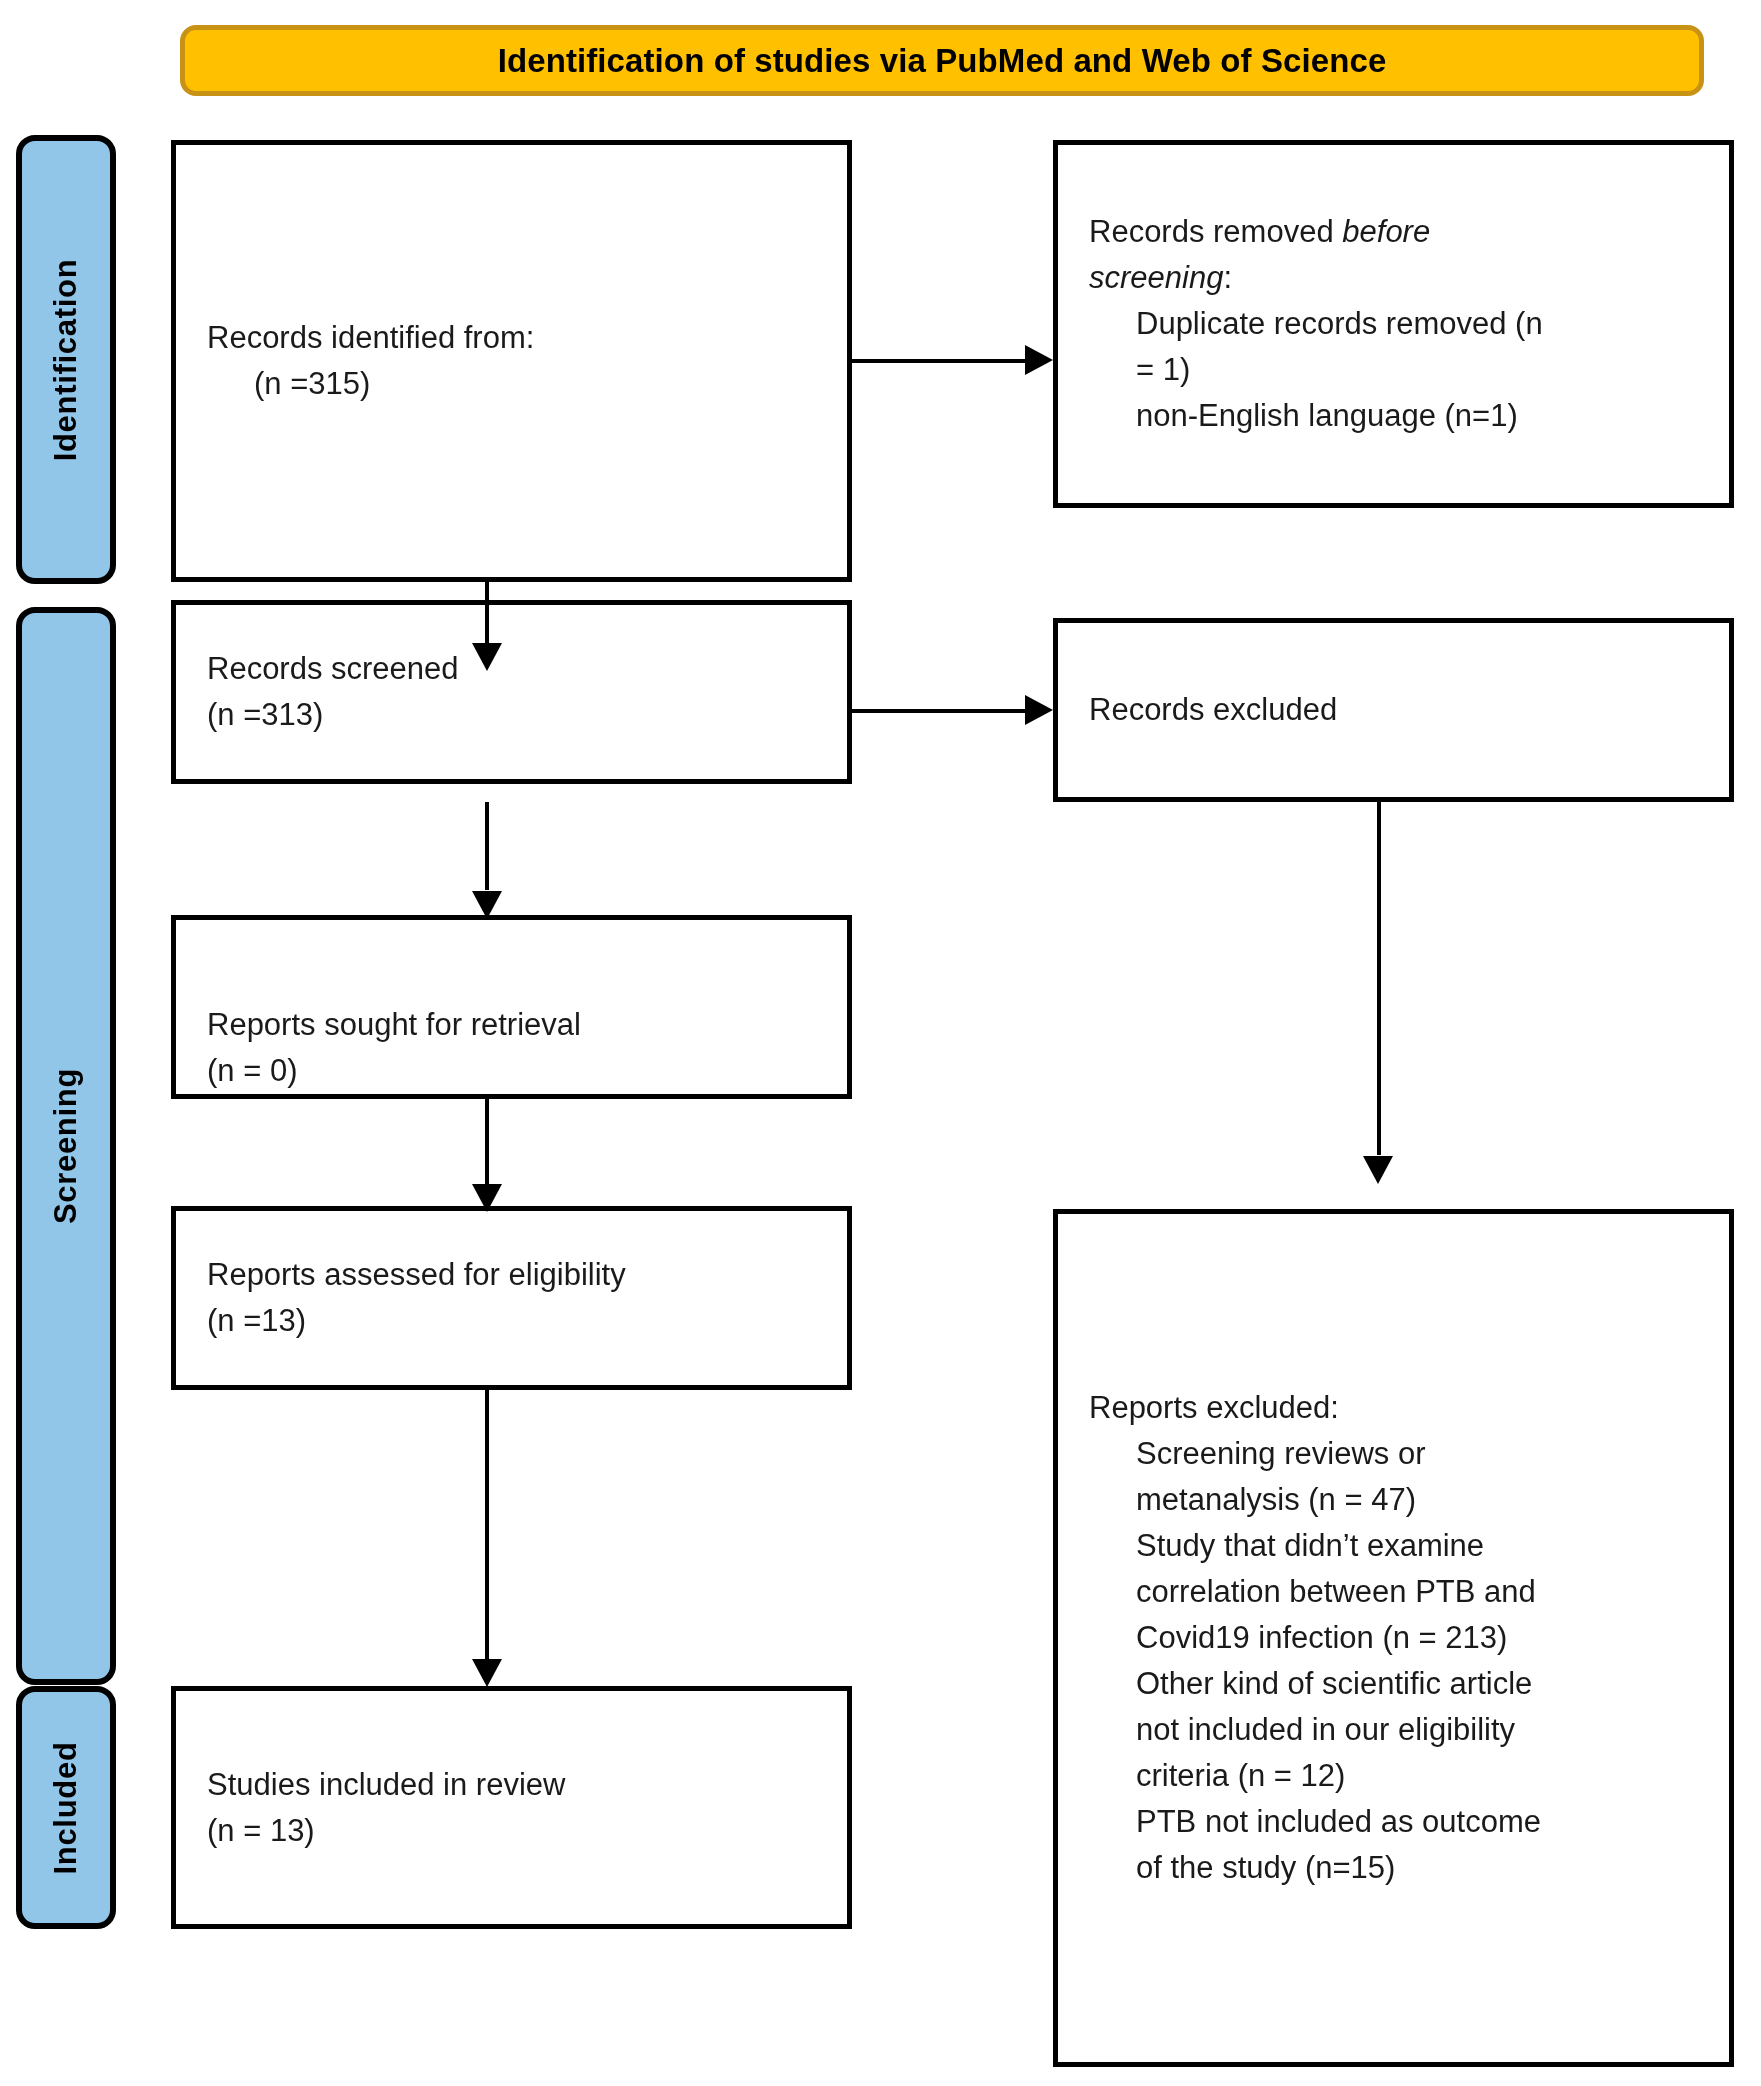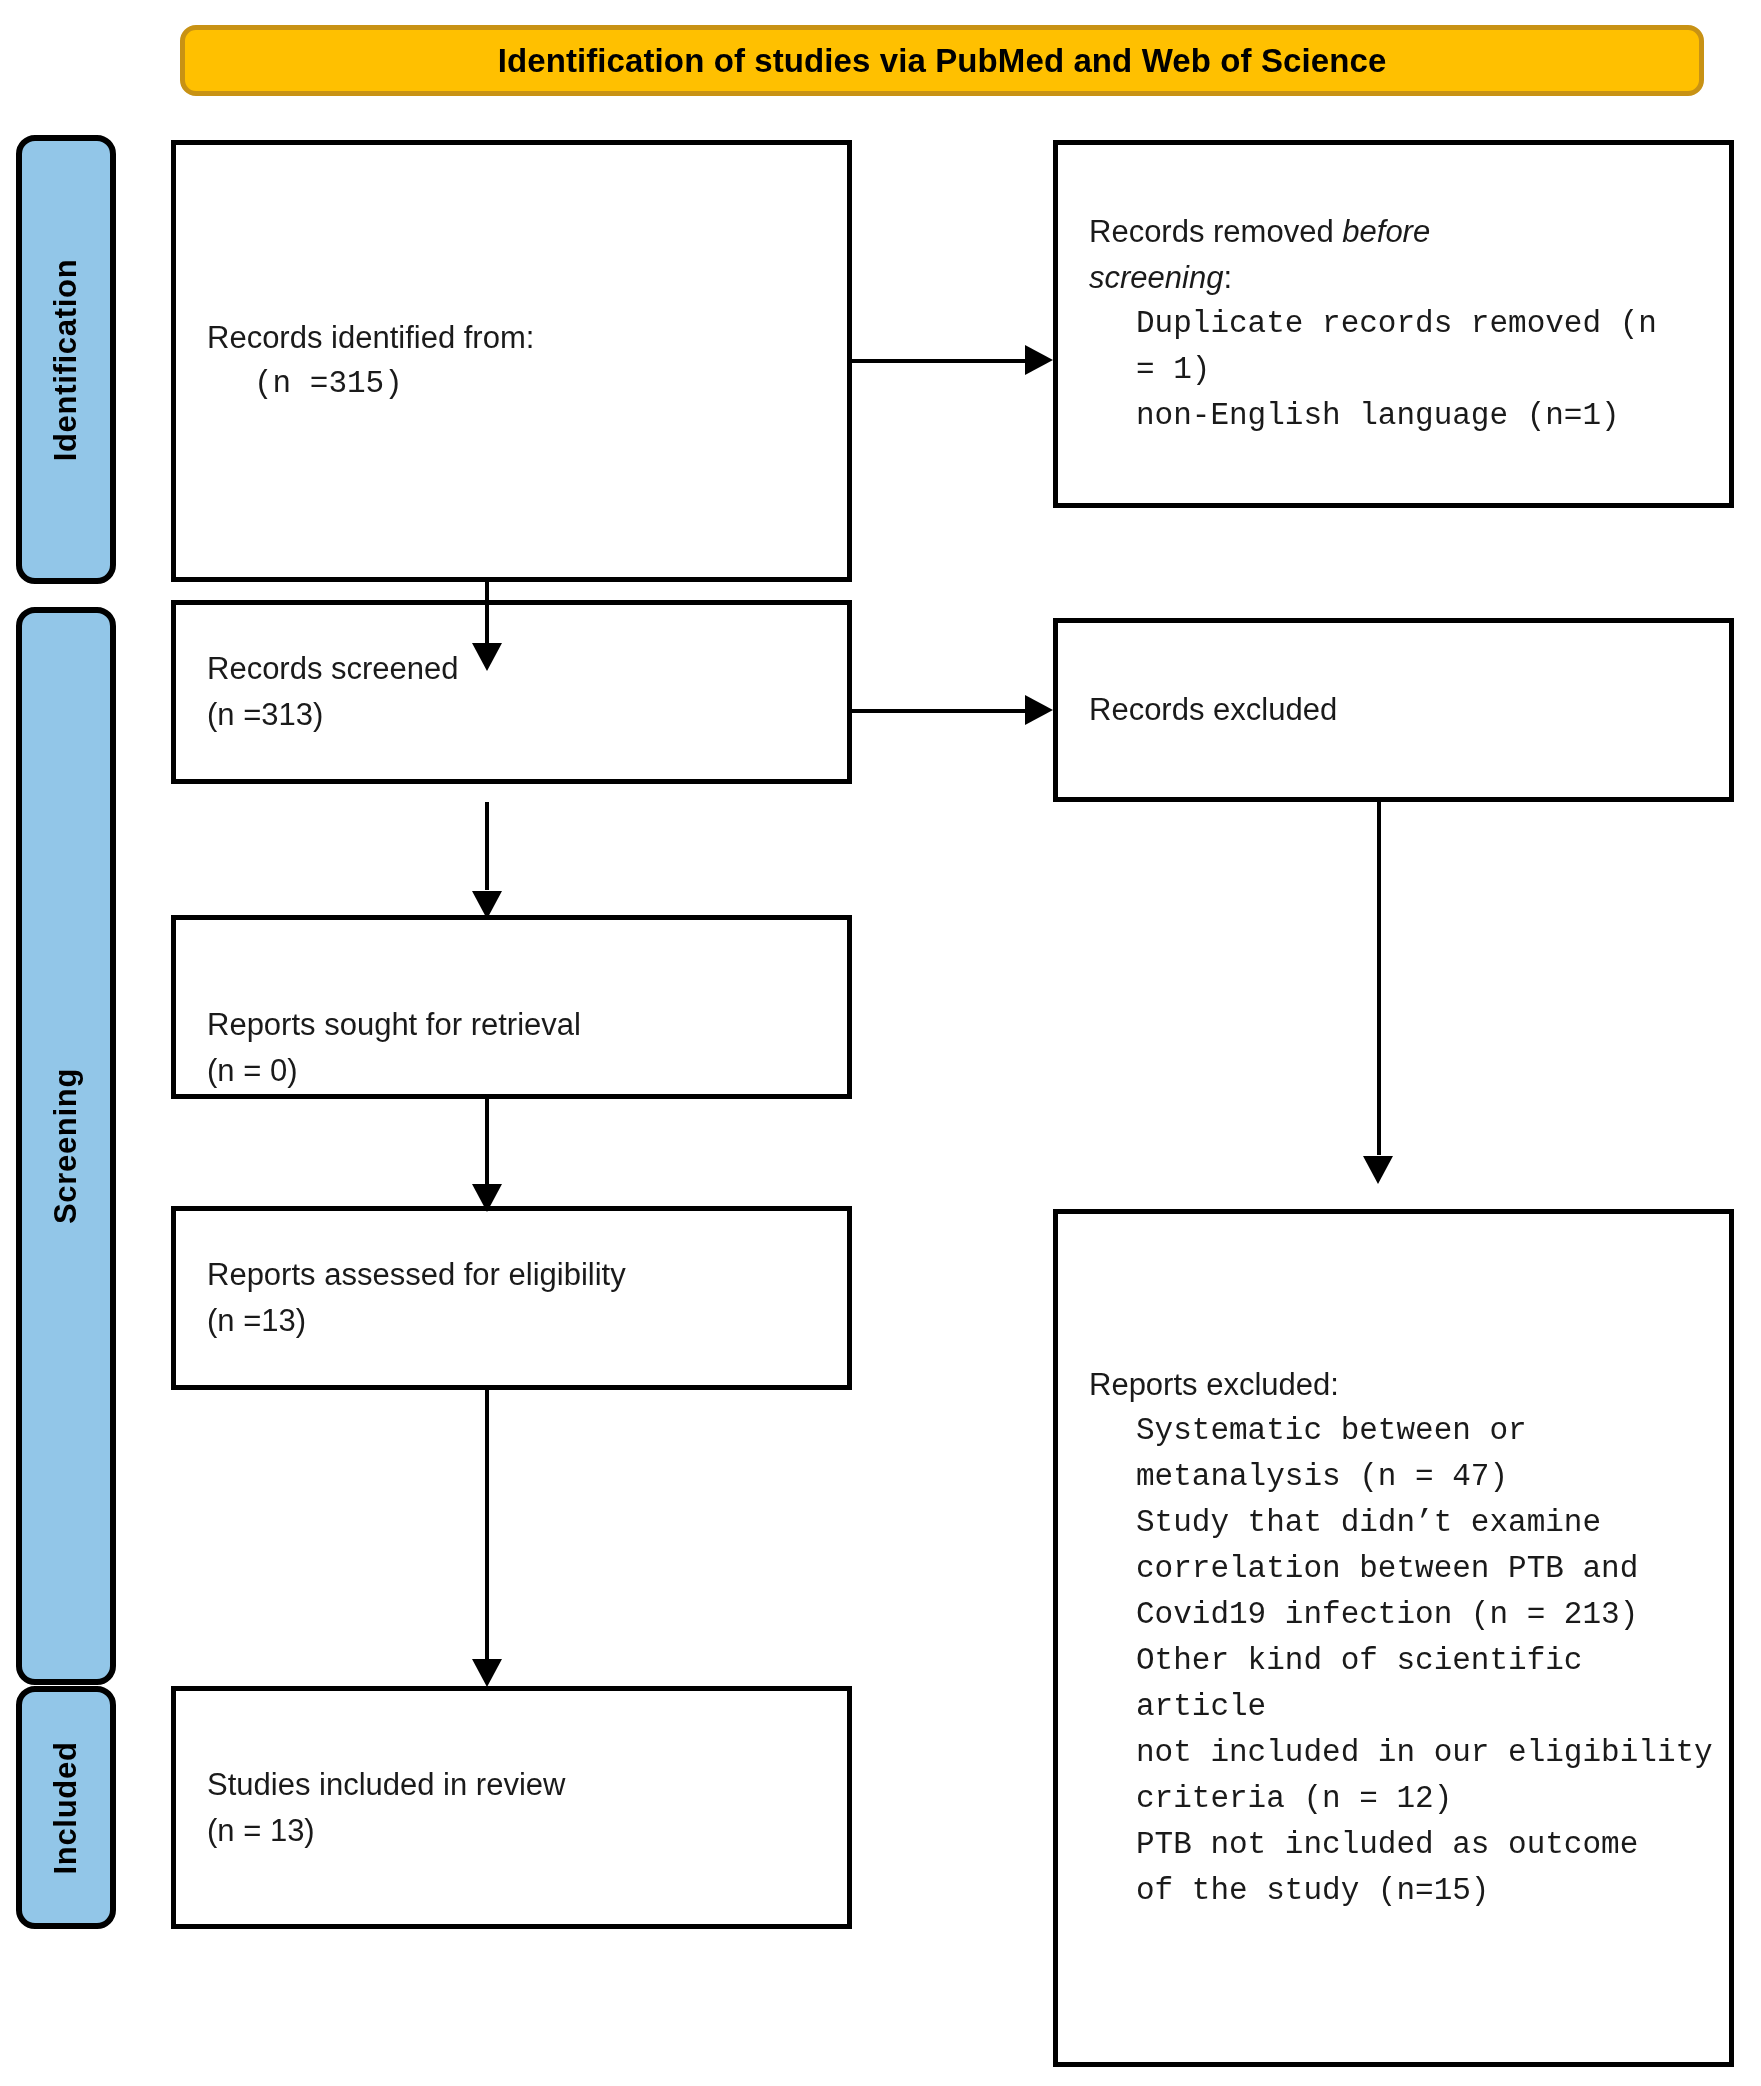--- a/index.html
+++ b/index.html
@@ -75,21 +75,21 @@
     padding-right: 4px;
     width: 100%;
     box-sizing: border-box;
   }
   .box-line {
     font-size: 31px;
     line-height: 46px;
     color: #1a1a1a;
     white-space: pre-wrap;
   }
-  .indent1 { padding-left: 47px; font-family: Liberation Mono, monospace; }
+  .indent1 { padding-left: 47px; }
   .ital { font-style: italic; }
 
   
   .vline {
     position: absolute;
     width: 3.7px;
     background: #000000;
   }
   .hline {
     position: absolute;
@@ -172,21 +172,21 @@
   <div class="box" style="left:171px; top:1206px; width:681px; height:184px;">
     <div class="box-inner">
       <div class="box-line">Reports assessed for eligibility</div>
       <div class="box-line">(n =13)</div>
     </div>
   </div>
 
   <div class="box" style="left:1053px; top:1209px; width:681px; height:858px;">
     <div class="box-inner">
       <div class="box-line">Reports excluded:</div>
-      <div class="box-line indent1">Systematic between or</div>
+      <div class="box-line indent1">Screening reviews or</div>
       <div class="box-line indent1">metanalysis (n = 47)</div>
       <div class="box-line indent1">Study that didn’t examine</div>
       <div class="box-line indent1">correlation between PTB and</div>
       <div class="box-line indent1">Covid19 infection (n = 213)</div>
       <div class="box-line indent1">Other kind of scientific article</div>
       <div class="box-line indent1">not included in our eligibility</div>
       <div class="box-line indent1">criteria (n = 12)</div>
       <div class="box-line indent1">PTB not included as outcome</div>
       <div class="box-line indent1">of the study (n=15)</div>
     </div>

